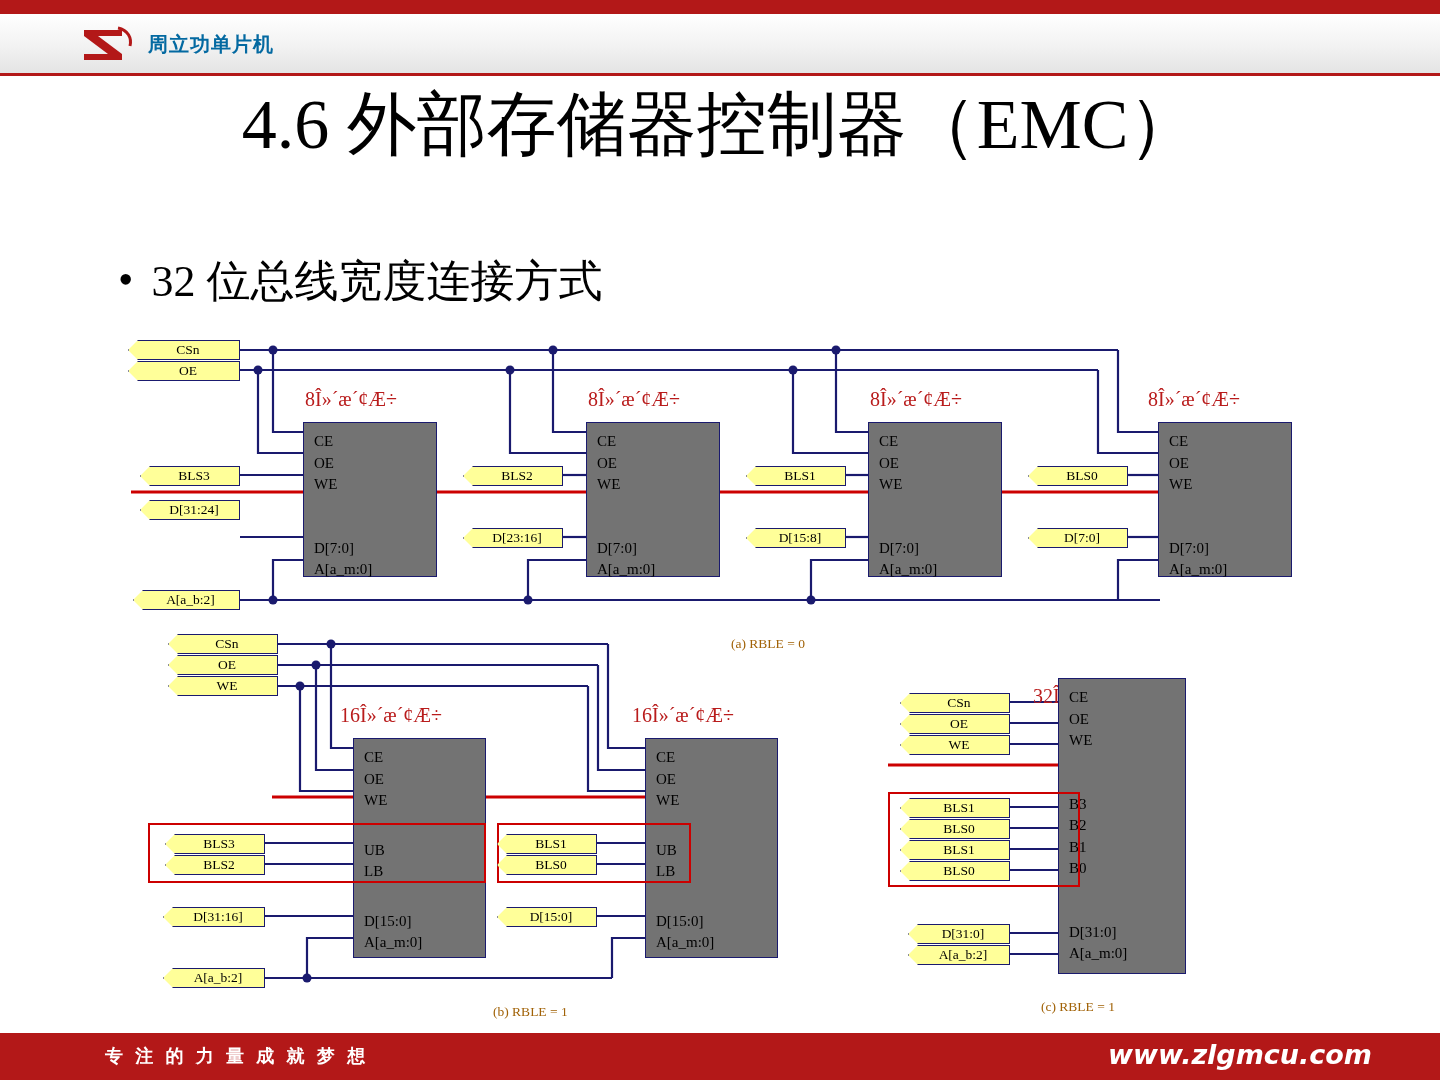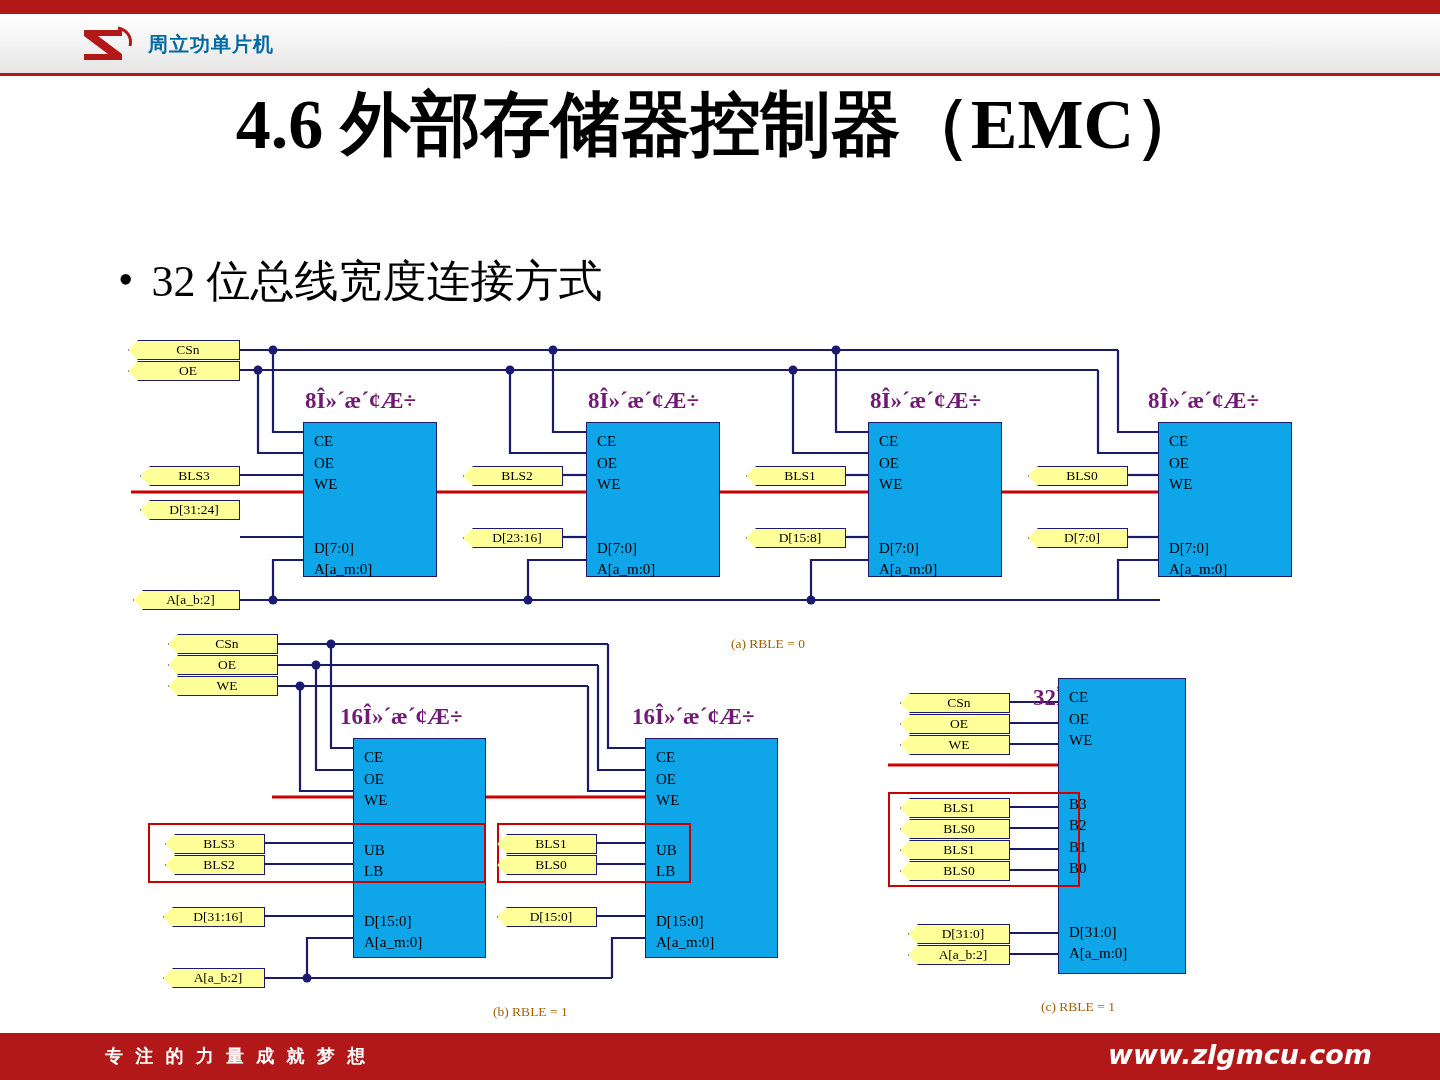--- a/index.html
+++ b/index.html
@@ -47,47 +47,46 @@
   .footer-line {
     position:absolute; left:0; bottom:47px; width:1440px; height:4px; background:#ffffff;
   }
 
   
   .slide-title {
     position:absolute; left:100px; top:90px; width:1240px;
     text-align:center;
     font-size:70px; line-height:1.0; color:#000000;
     font-family:"Liberation Serif", serif;
-    font-weight:bold;
   }
   .bullet-row {
     position:absolute; left:118px; top:258px; display:flex; align-items:flex-start; gap:18px;
   }
   .bullet-dot { font-size:44px; line-height:44px; color:#000; }
   .bullet-text { font-size:44px; line-height:48px; color:#000; }
 
   
   #diagram { position:absolute; left:0; top:0; width:1440px; height:1080px; pointer-events:none; }
 
   
   .chip {
     position:absolute;
-    background:#0ea5e9;
+    background:#737373;
     border:1.6px solid #1a1a6e;
     color:#000;
     font-size:15px;
     padding:8px 0 0 10px;
     line-height:21.5px;
   }
   .chip .pin { display:block; }
   .chip-label {
     position:absolute;
-    font-weight:bold;
-    font-size:23px;
-    color:#701a75;
+    font-weight:normal;
+    font-size:20px;
+    color:#b91c1c;
     white-space:nowrap;
   }
   
   .tag {
     position:absolute;
     background:#FFFF99;
     border:1.2px solid #1a1a6e;
     font-size:13.5px;
     color:#000;
     text-align:center;

